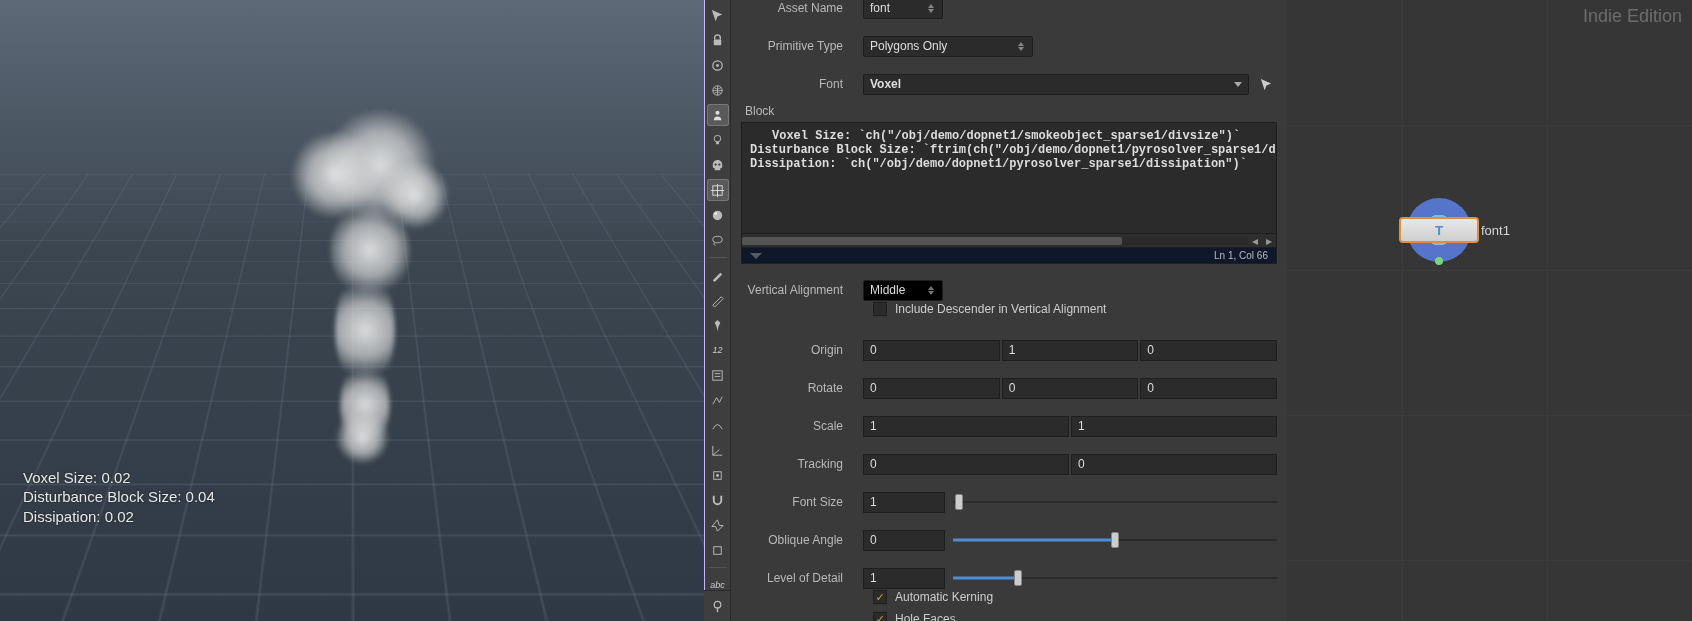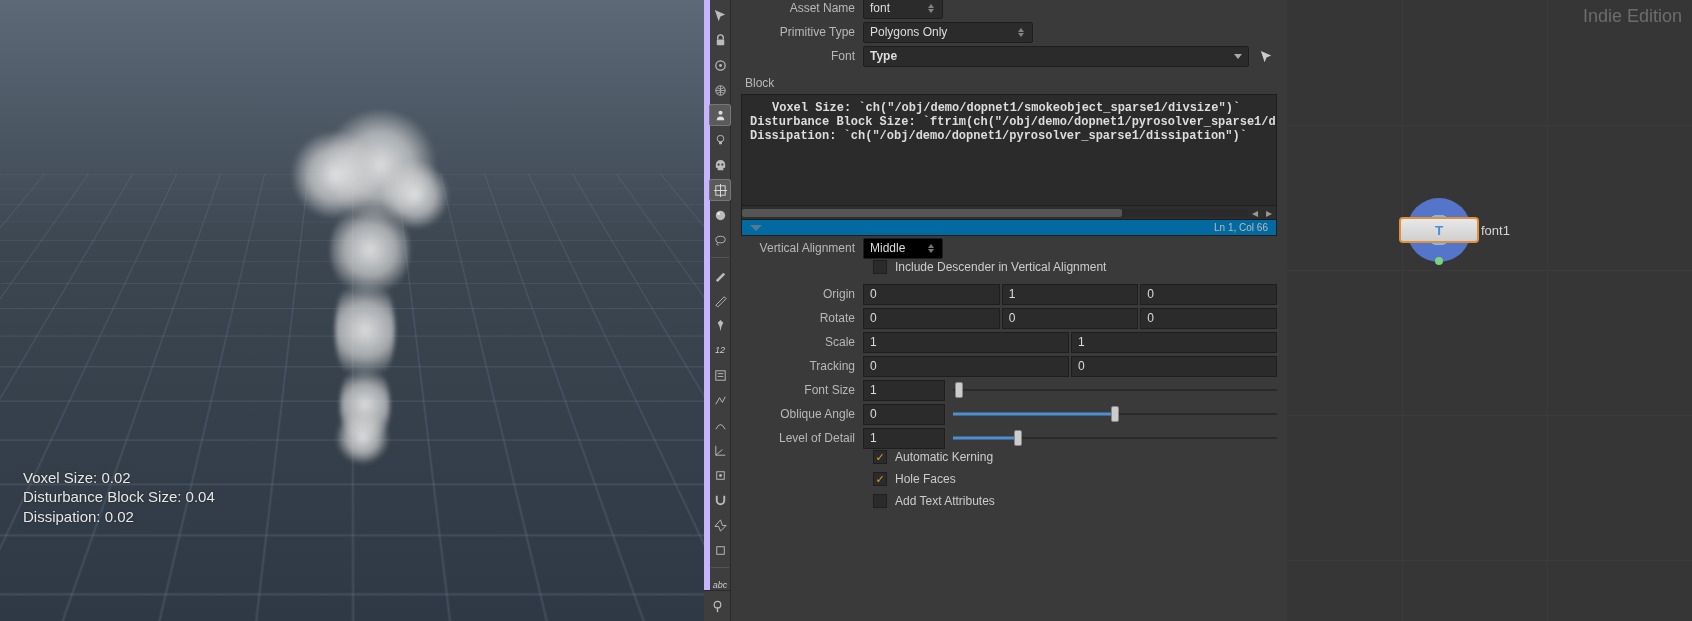--- a/index.html
+++ b/index.html
@@ -50,21 +50,21 @@
     color: #e8e8e8;
     font-size: 15px;
     line-height: 1.3;
     text-shadow: 0 0 2px rgba(0,0,0,0.6);
   }
 
   
   .toolstrip {
     width: 27px; height: 100%;
     background: #3e3e3e;
-    border-left: 6px solid #c4b5fd;
+    border-left: 1px solid #c4b5fd;
     border-right: 1px solid #2a2a2a;
     display: flex; flex-direction: column;
     align-items: center;
     padding-top: 4px;
     gap: 3px;
   }
   .toolbtn {
     width: 22px; height: 22px;
     display: flex; align-items: center; justify-content: center;
     color: #bbb;
@@ -76,23 +76,23 @@
   .tool-sep { width: 18px; height: 0; border-top: 1px solid #555; margin: 3px 0; }
   .tool-label { font-size: 9px; font-style: italic; color: #ccc; }
 
   
   .params {
     width: 556px; height: 100%;
     background: #3a3a3a;
     padding: 0 10px 10px 10px;
     overflow: hidden;
   }
-  .row { display: flex; align-items: center; height: 24px; margin-top: 0; }
+  .row { display: flex; align-items: center; height: 24px; margin-top: 14px; }
   .label {
-    width: 122px; text-align: right; padding-right: 8px;
+    width: 122px; text-align: right; padding-right: 20px;
     color: #b8b8b8; font-size: 12px;
     white-space: nowrap;
   }
   .dropdown, .textfield {
     background: #2b2b2b;
     border: 1px solid #1e1e1e;
     color: #ddd;
     height: 21px;
     padding: 0 6px;
     font-size: 12px;
@@ -137,21 +137,21 @@
   .editor-scroll {
     display:flex; align-items:center;
     background:#2e2e2e;
     border:1px solid #1e1e1e; border-top:none;
     height: 14px;
   }
   .editor-scroll .track { flex:1; height:8px; background:#2a2a2a; position:relative; }
   .editor-scroll .thumb { position:absolute; left:0; width:75%; top:0; bottom:0; background:#555; border-radius:2px; }
   .editor-scroll .sbtn { width:14px; height:14px; display:flex; align-items:center; justify-content:center; color:#999; }
   .editor-status {
-    background: #0369a1;
+    background: #0f172a;
     border: 1px solid #1e1e1e; border-top: none;
     height: 16px;
     font-size: 10px;
     color: #bbb;
     display: flex;
     justify-content: space-between;
     align-items: center;
     padding: 0 8px;
   }
   .editor-status .tri { width:0;height:0;border-top:6px solid #888;border-left:6px solid transparent;border-right:6px solid transparent; opacity:.6;}
@@ -413,21 +413,21 @@
       <div class="label">Primitive Type</div>
       <div class="dropdown">
         <span>Polygons Only</span>
         <span class="dd-arrows"></span>
       </div>
     </div>
 
     <div class="row font-row">
       <div class="label">Font</div>
       <div class="dropdown" style="flex:1">
-        <span class="font-name">Type</span>
+        <span class="font-name">Voxel</span>
         <span style="width:0;height:0;border-left:4px solid transparent;border-right:4px solid transparent;border-top:5px solid #aaa"></span>
       </div>
       <div class="font-picker-btn">
         <svg viewBox="0 0 16 16" width="15" height="15">
             <path d="M2 2 L6 14 L8 9 L13 7 Z" fill="#ccc"></path>
           </svg>
       </div>
     </div>
 
     <div class="section-label">Block</div>

